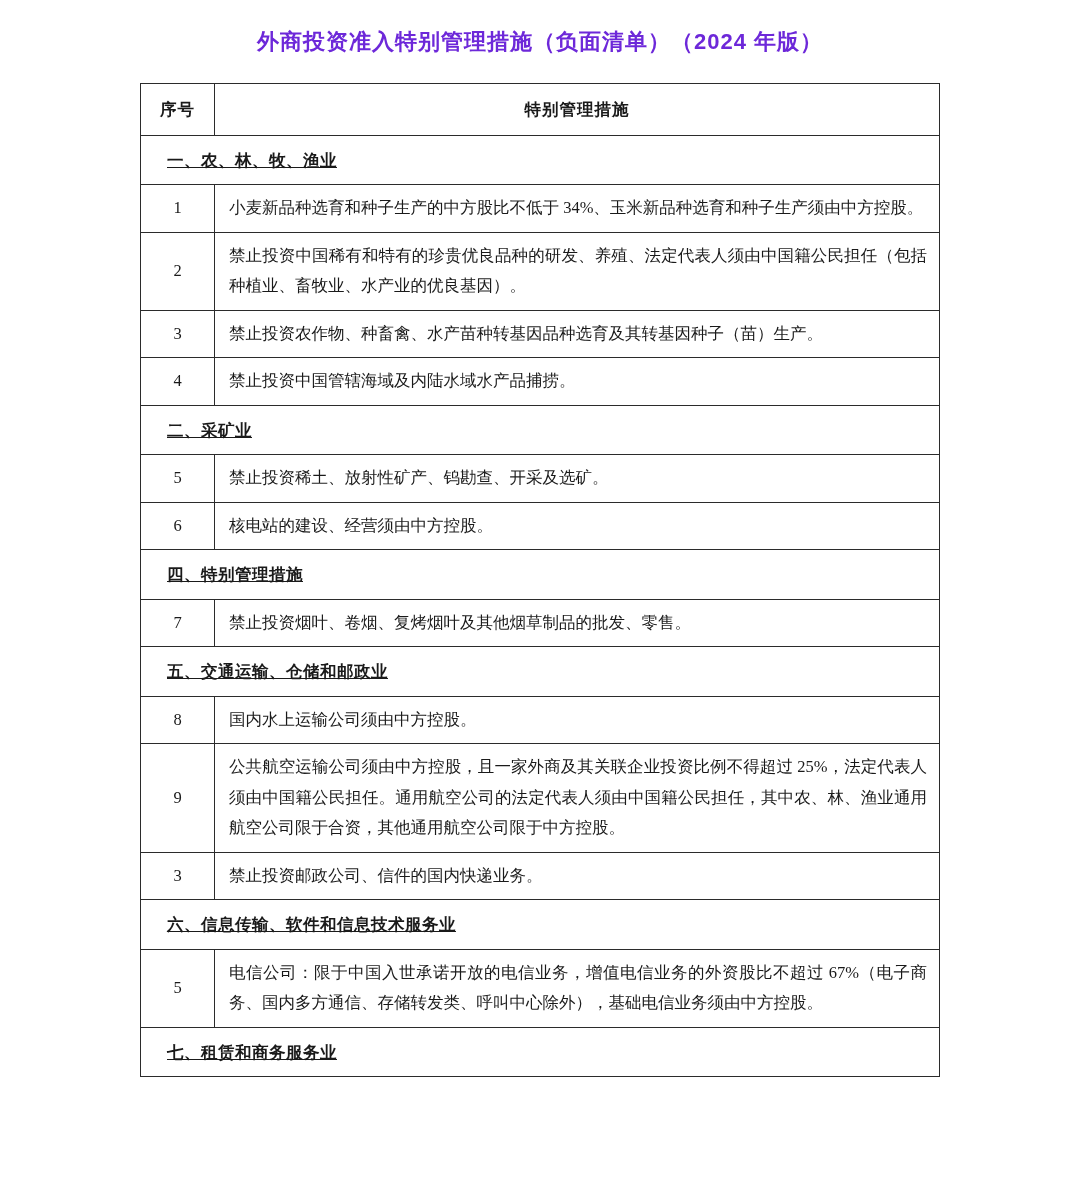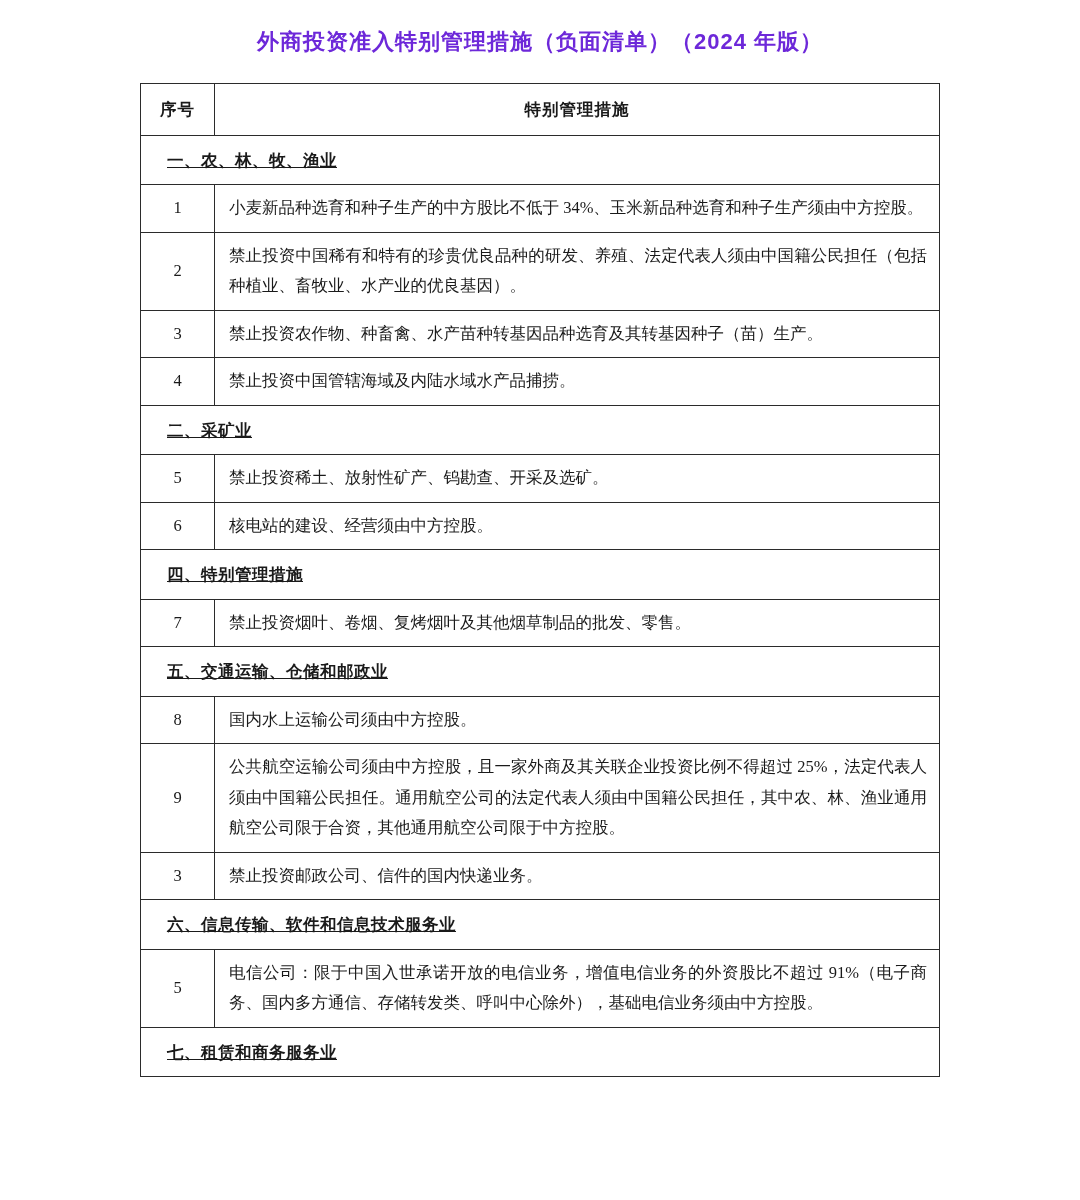--- a/index.html
+++ b/index.html
@@ -142,21 +142,21 @@
           </tr>
           <tr>
             <td class="num">3</td>
             <td class="txt">禁止投资邮政公司、信件的国内快递业务。</td>
           </tr>
           <tr>
             <td class="sec" colspan="2">六、信息传输、软件和信息技术服务业</td>
           </tr>
           <tr>
             <td class="num">5</td>
-            <td class="txt">电信公司：限于中国入世承诺开放的电信业务，增值电信业务的外资股比不超过 91%（电子商务、国内多方通信、存储转发类、呼叫中心除外），基础电信业务须由中方控股。</td>
+            <td class="txt">电信公司：限于中国入世承诺开放的电信业务，增值电信业务的外资股比不超过 67%（电子商务、国内多方通信、存储转发类、呼叫中心除外），基础电信业务须由中方控股。</td>
           </tr>
           <tr>
             <td class="sec" colspan="2">七、租赁和商务服务业</td>
           </tr>
         </tbody>
     </table>
   </div>
 
 </div>
 

